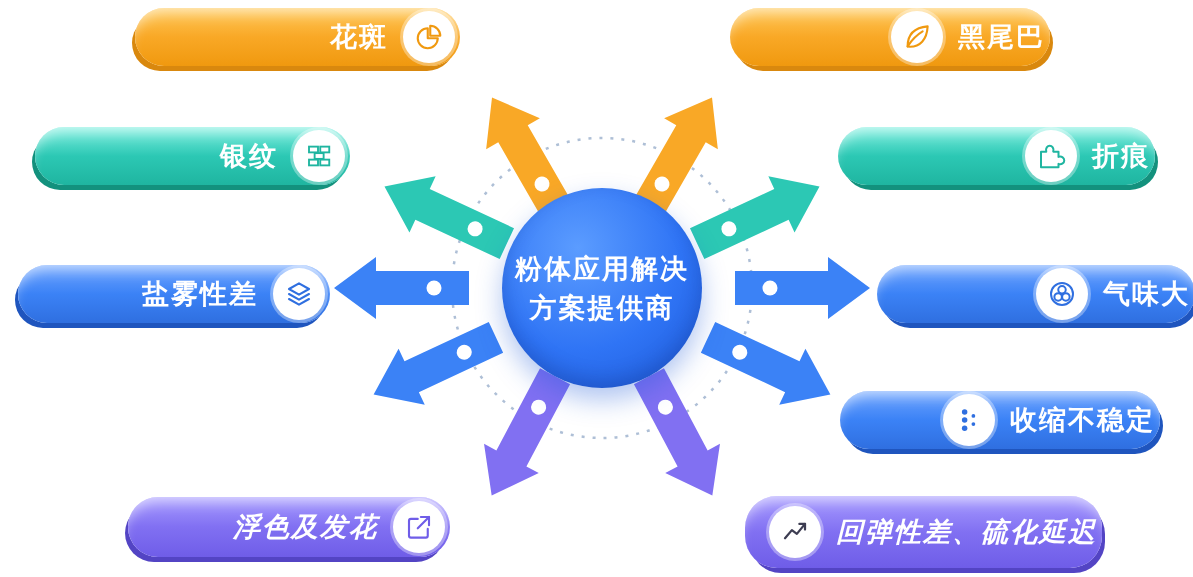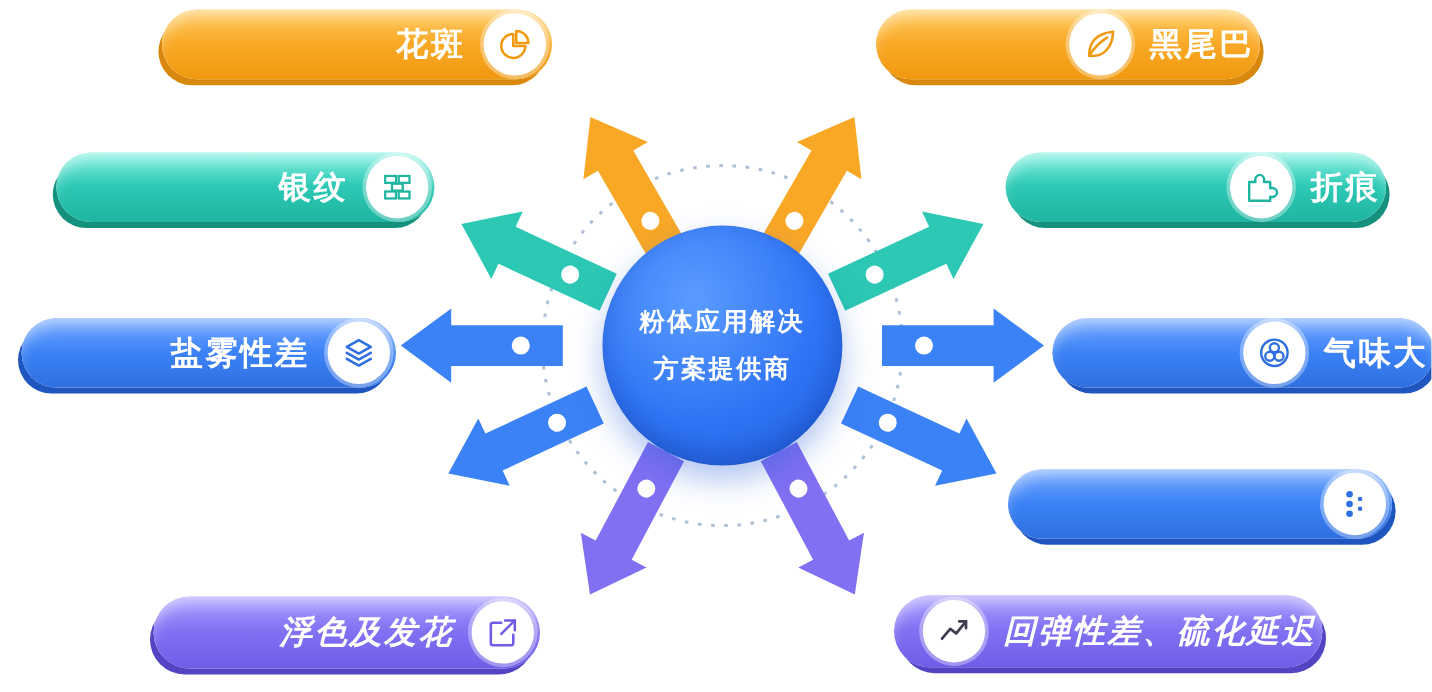--- a/index.html
+++ b/index.html
@@ -24,36 +24,36 @@
   .purple{--dk:#5344C4;background:linear-gradient(180deg,#A79BFF 0%,#8170F2 50%,#6F5DE8 100%);font-style:italic;}
   .icon-badge{
     width:52px;height:52px;border-radius:50%;background:#fff;flex:0 0 auto;
     display:flex;align-items:center;justify-content:center;
     box-shadow:0 0 0 3px rgba(255,255,255,.35);
   }
   .icon-badge svg{width:30px;height:30px;display:block;}
   .pill-label{white-space:nowrap;}
   
   .p1{left:135px;top:8px;width:325px}
-  .p2{left:47px;top:127px;width:315px}
+  .p2{left:35px;top:127px;width:315px}
   .p3{left:18px;top:265px;width:312px}
   .p4{left:28px;top:391px;width:322px}
   .p5{left:128px;top:497px;width:322px;height:60px}
   .p6{left:730px;top:8px;width:320px}
   .p7{left:838px;top:127px;width:317px}
   .p8{left:877px;top:265px;width:318px}
   .p9{left:840px;top:391px;width:320px}
-  .p10{left:745px;top:496px;width:357px;height:60px}
+  .p10{left:745px;top:496px;width:357px;height:72px}
   
   .center-circle{
     position:absolute;left:502px;top:188px;width:200px;height:200px;border-radius:50%;
     background:radial-gradient(circle at 38% 30%,#5B9CFF 0%,#2F74F5 55%,#1E5AD8 100%);
     box-shadow:0 12px 26px rgba(30,90,216,.35), inset 0 -8px 18px rgba(10,40,120,.25);
     display:flex;flex-direction:column;align-items:center;justify-content:center;
-    color:#fff;font-size:21px;font-weight:bold;letter-spacing:2px;line-height:39px;
+    color:#fff;font-size:27px;font-weight:bold;letter-spacing:2px;line-height:39px;
     z-index:2;text-align:center;
   }
   .connector-layer{position:absolute;left:0;top:0;width:1193px;height:577px;z-index:1;}
 </style>
 </head>
 <body>
 
 <div class="stage">
 
   <svg class="connector-layer" viewBox="0 0 1193 577" xmlns="http://www.w3.org/2000/svg">
@@ -183,20 +183,21 @@
   <div class="pill right blue p9">
     <span class="icon-badge">
       <svg viewBox="0 0 24 24" fill="#2F6FE0" stroke="none">
         <circle cx="8.5" cy="5.5" r="2.2"></circle>
         <circle cx="8.5" cy="12" r="2.2"></circle>
         <circle cx="8.5" cy="18.5" r="2.2"></circle>
         <circle cx="15.5" cy="8.7" r="1.5"></circle>
         <circle cx="15.5" cy="15.2" r="1.5"></circle>
       </svg>
     </span>
+    <span class="pill-label">收缩不稳定</span>
   </div>
 
   <div class="pill right purple p10">
     <span class="icon-badge">
       <svg viewBox="0 0 24 24" fill="none" stroke="#3D3D52" stroke-width="1.8" stroke-linecap="round" stroke-linejoin="round">
         <path d="M4 17 L9.5 10.5 L13.5 13.5 L20 5.5"></path>
         <path d="M15.5 5.5 H20 V10"></path>
       </svg>
     </span>
     <span class="pill-label">回弹性差、硫化延迟</span>

